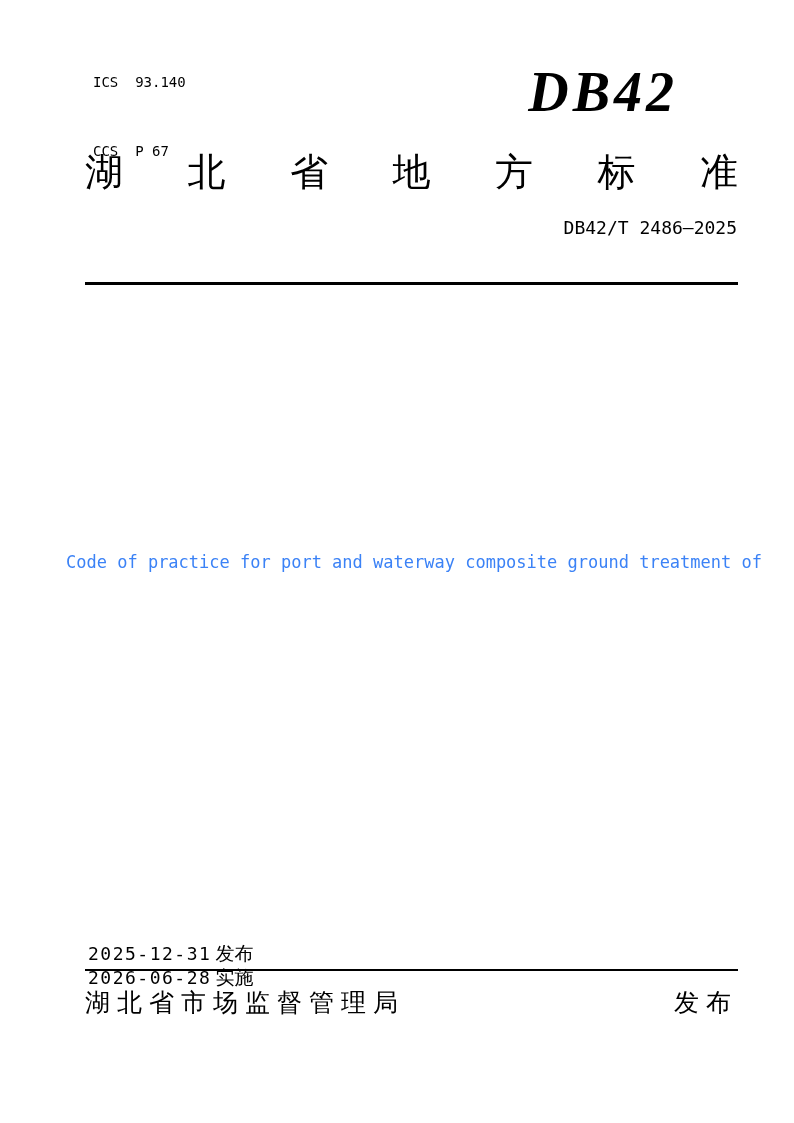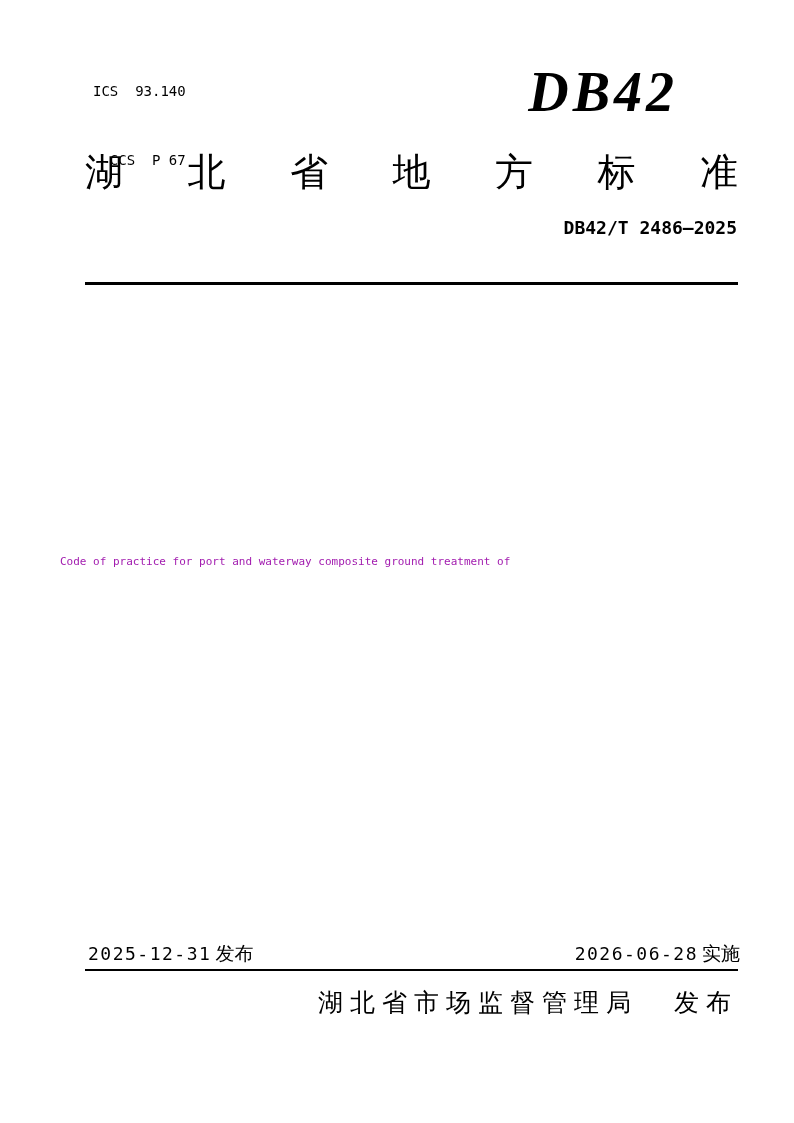--- a/index.html
+++ b/index.html
@@ -11,27 +11,26 @@
     background: #ffffff;
     color: #000000;
     font-family: "Liberation Sans", sans-serif;
     overflow: hidden;
     margin: 0 auto;
   }
   
   .ics-block {
     position: absolute;
     left: 93px;
-    top: 34px;
+    top: 25px;
     font-family: "DejaVu Sans Mono", monospace;
     font-size: 14px;
     line-height: 23px;
     white-space: pre;
     color: #000;
-    text-align: right;
   }
   
   .db42-logo {
     position: absolute;
     right: 116px;
     top: 58px;
     font-family: "Liberation Serif", "DejaVu Serif", serif;
     font-weight: bold;
     font-size: 56px;
     line-height: 68px;
@@ -55,21 +54,20 @@
   .standard-name span { display: inline-block; }
   
   .standard-number {
     position: absolute;
     right: 57px;
     top: 216px;
     font-family: "DejaVu Sans Mono", monospace;
     font-size: 18px;
     line-height: 24px;
     color: #000;
-    font-weight: bold;
   }
   .top-rule {
     position: absolute;
     left: 85px;
     right: 56px;
     top: 282px;
     height: 3px;
     background: #000;
   }
   
@@ -84,38 +82,39 @@
     font-weight: bold;
     letter-spacing: 0.5px;
     color: #000;
   }
   
   .english-title {
     position: absolute;
     left: 60px;
     right: 32px;
     top: 548px;
-    text-align: left;
+    text-align: right;
     font-family: "DejaVu Sans Mono", monospace;
-    font-size: 11px;
+    font-size: 17px;
     line-height: 28px;
-    color: #a21caf;
+    color: #3b82f6;
   }
   
   .dates-row {
     position: absolute;
     left: 88px;
     right: 54px;
     top: 942px;
     display: flex;
     justify-content: space-between;
     align-items: baseline;
     font-size: 19px;
     line-height: 24px;
     color: #000;
+    flex-direction: column;
   }
   .date-item { display: flex; align-items: baseline; }
   .date-value {
     font-family: "DejaVu Sans Mono", monospace;
     font-size: 18px;
     letter-spacing: 1.5px;
     margin-right: 4px;
   }
   .date-label { font-size: 19px; }
   .bottom-rule {
@@ -126,21 +125,21 @@
     height: 2px;
     background: #000;
   }
   
   .publisher-row {
     position: absolute;
     left: 85px;
     right: 56px;
     top: 985px;
     display: flex;
-    justify-content: flex-end;
+    justify-content: space-between;
     align-items: baseline;
     font-size: 25px;
     line-height: 34px;
     color: #000;
   }
   .publisher-name { letter-spacing: 7px; }
   .publisher-action { letter-spacing: 7px; margin-left: 36px; }
 </style>
 </head>
 <body>

